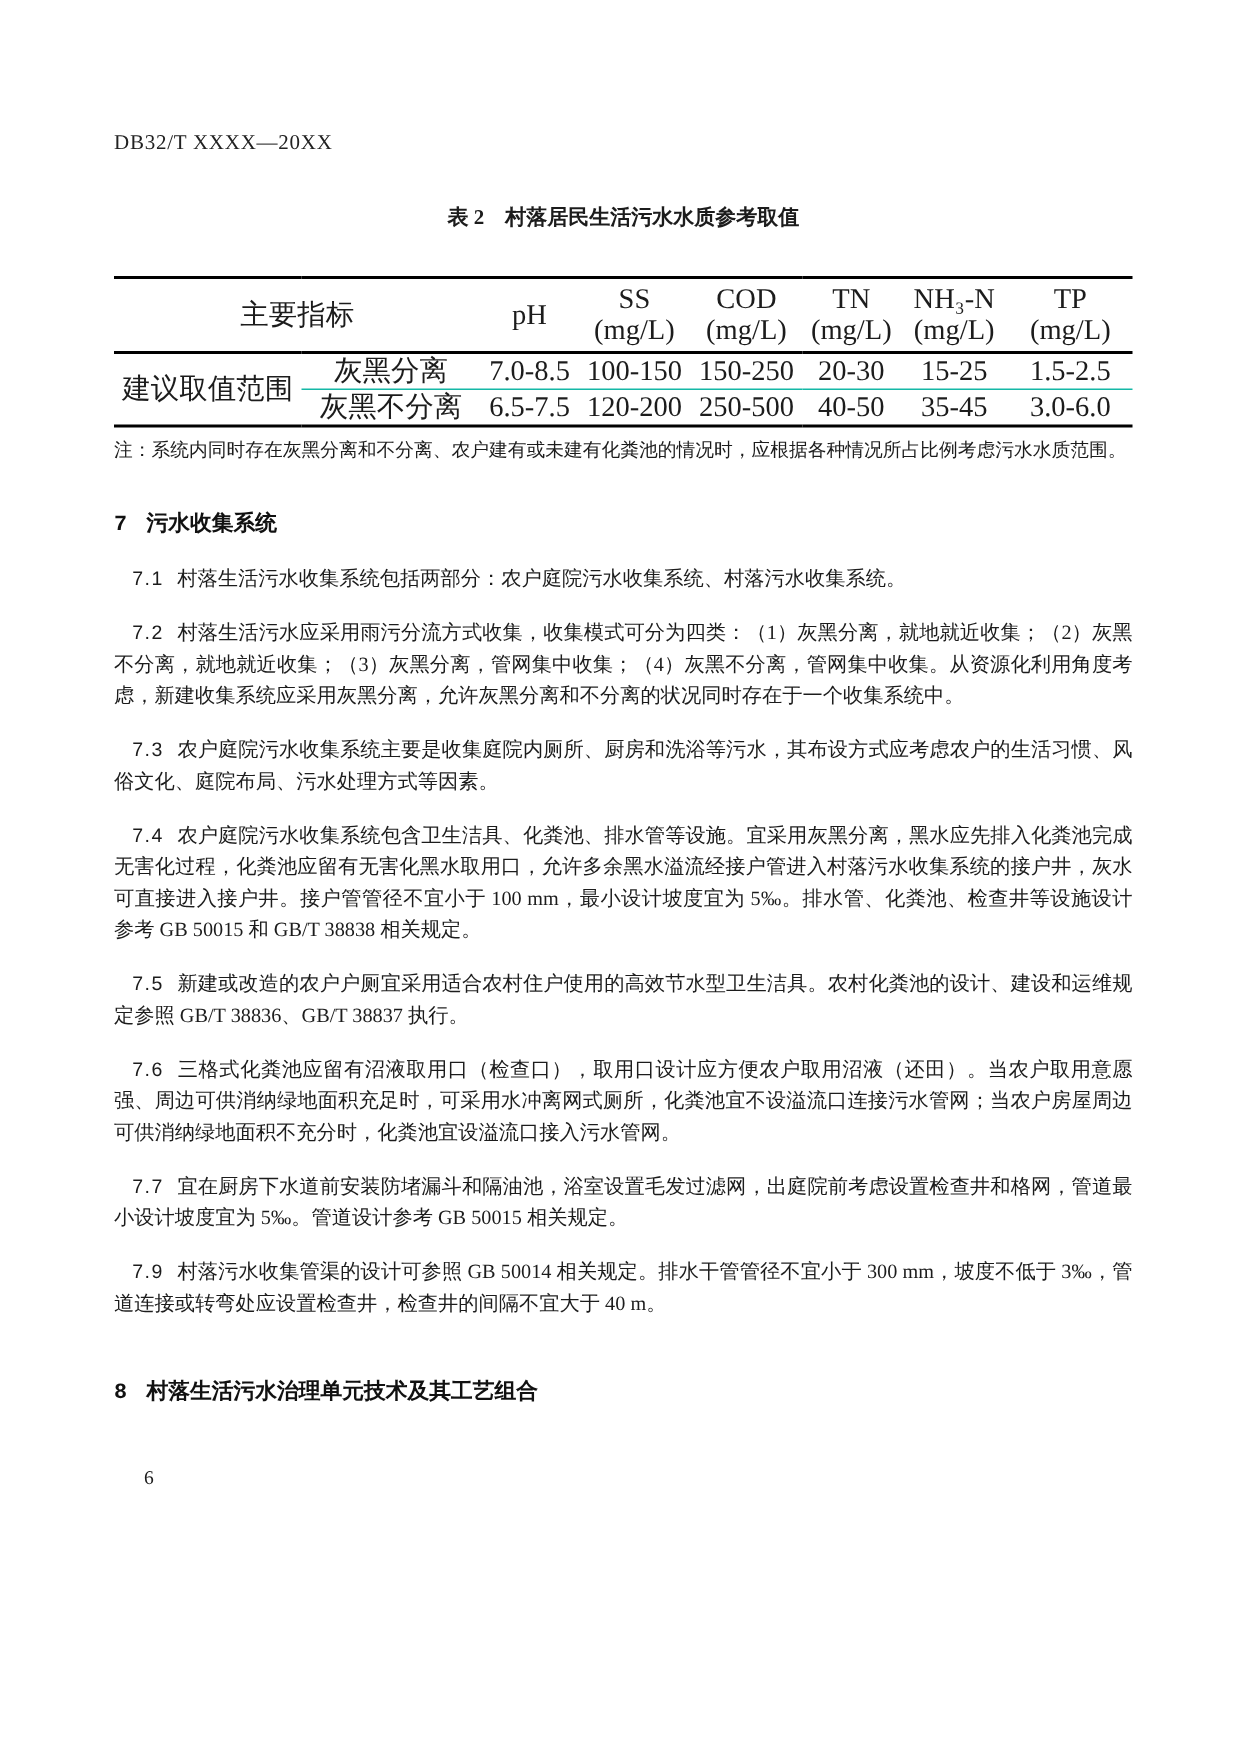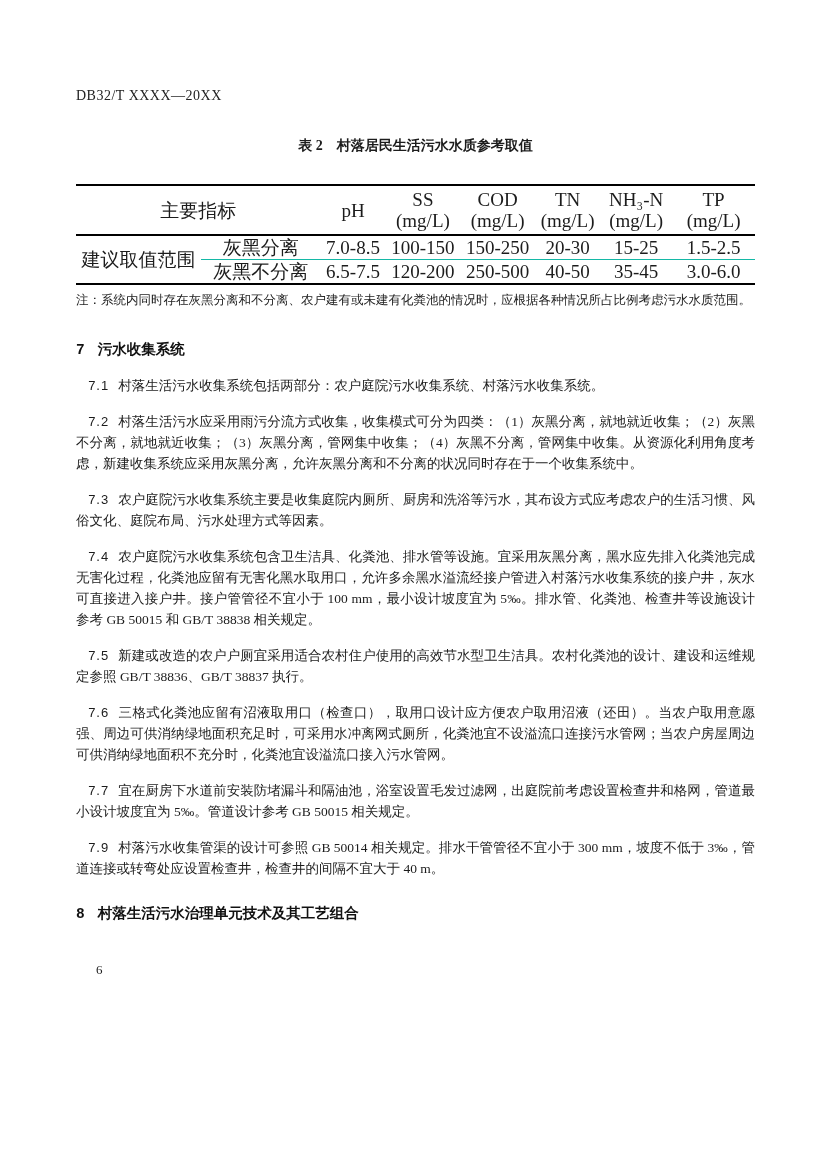--- a/index.html
+++ b/index.html
@@ -85,21 +85,21 @@
     text-align: justify;
     text-indent: 0.9em;
   }
   .clause .clause-num {
     font-family: "Liberation Sans", "DejaVu Sans", sans-serif;
     font-weight: normal;
     font-size: 13px;
     margin-right: 9px;
     letter-spacing: 1px;
   }
-  .sec-heading.second { margin-top: 25px; }
+  .sec-heading.second { margin-top: 40px; }
 
   .page-number {
     margin-top: 38px;
     padding-left: 20px;
     font-size: 13px;
     line-height: 16px;
   }
 </style>
 </head>
 <body>

